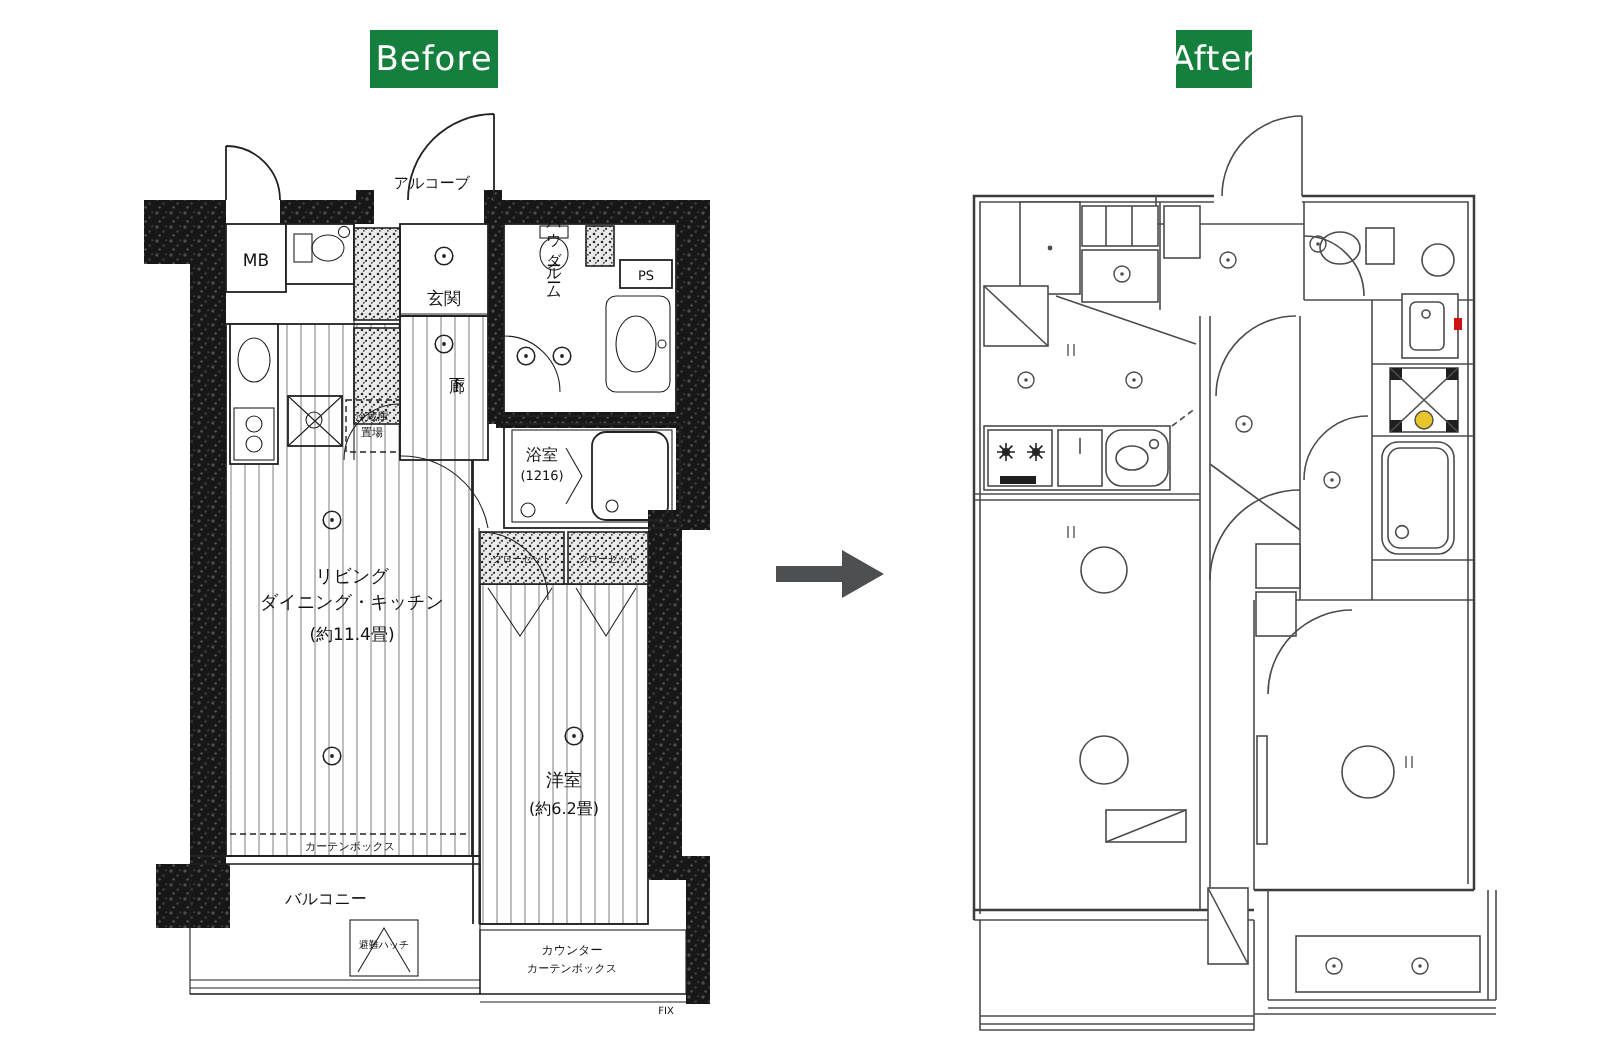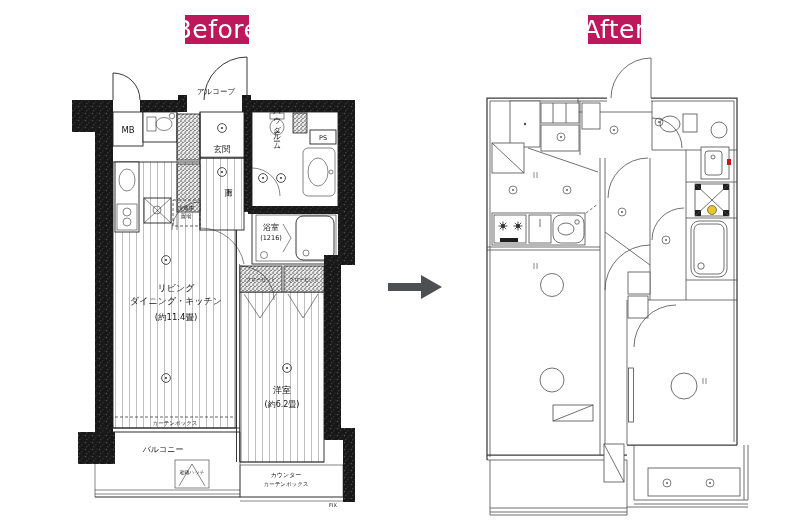--- a/index.html
+++ b/index.html
@@ -1,21 +1,21 @@
 <!DOCTYPE html>
 <html><head>
 <meta charset="utf-8">
 <style>
   html,body{margin:0;padding:0;background:#fff;}
   #stage{position:relative;width:800px;height:530px;background:#fff;overflow:hidden;
          font-family:"DejaVu Sans",sans-serif;}
   .tag{position:absolute;top:15px;height:29px;display:flex;align-items:center;justify-content:center;
-       background:#be185d;color:#fff;font-size:25px;letter-spacing:.5px;}
+       background:#15803d;color:#fff;font-size:17px;letter-spacing:.5px;}
   #tag-before{left:185px;width:64px;}
-  #tag-after{left:588px;width:53px;}
+  #tag-after{left:588px;width:38px;}
   svg text{font-family:"DejaVu Sans",sans-serif;}
   
   .s{fill:url(#speckle);stroke:none;}
   .hd{fill:url(#hdots);stroke:#222;stroke-width:.8;}
   .fl{fill:url(#floorV);stroke:#222;stroke-width:.9;}
   .w{fill:#fff;stroke:#222;stroke-width:.9;}
   .ln{fill:none;stroke:#222;stroke-width:.9;}
   .lnt{fill:none;stroke:#222;stroke-width:.55;}
   .dash{fill:none;stroke:#222;stroke-width:.7;stroke-dasharray:3 2;}
   .tb{fill:#111;text-anchor:middle;}

